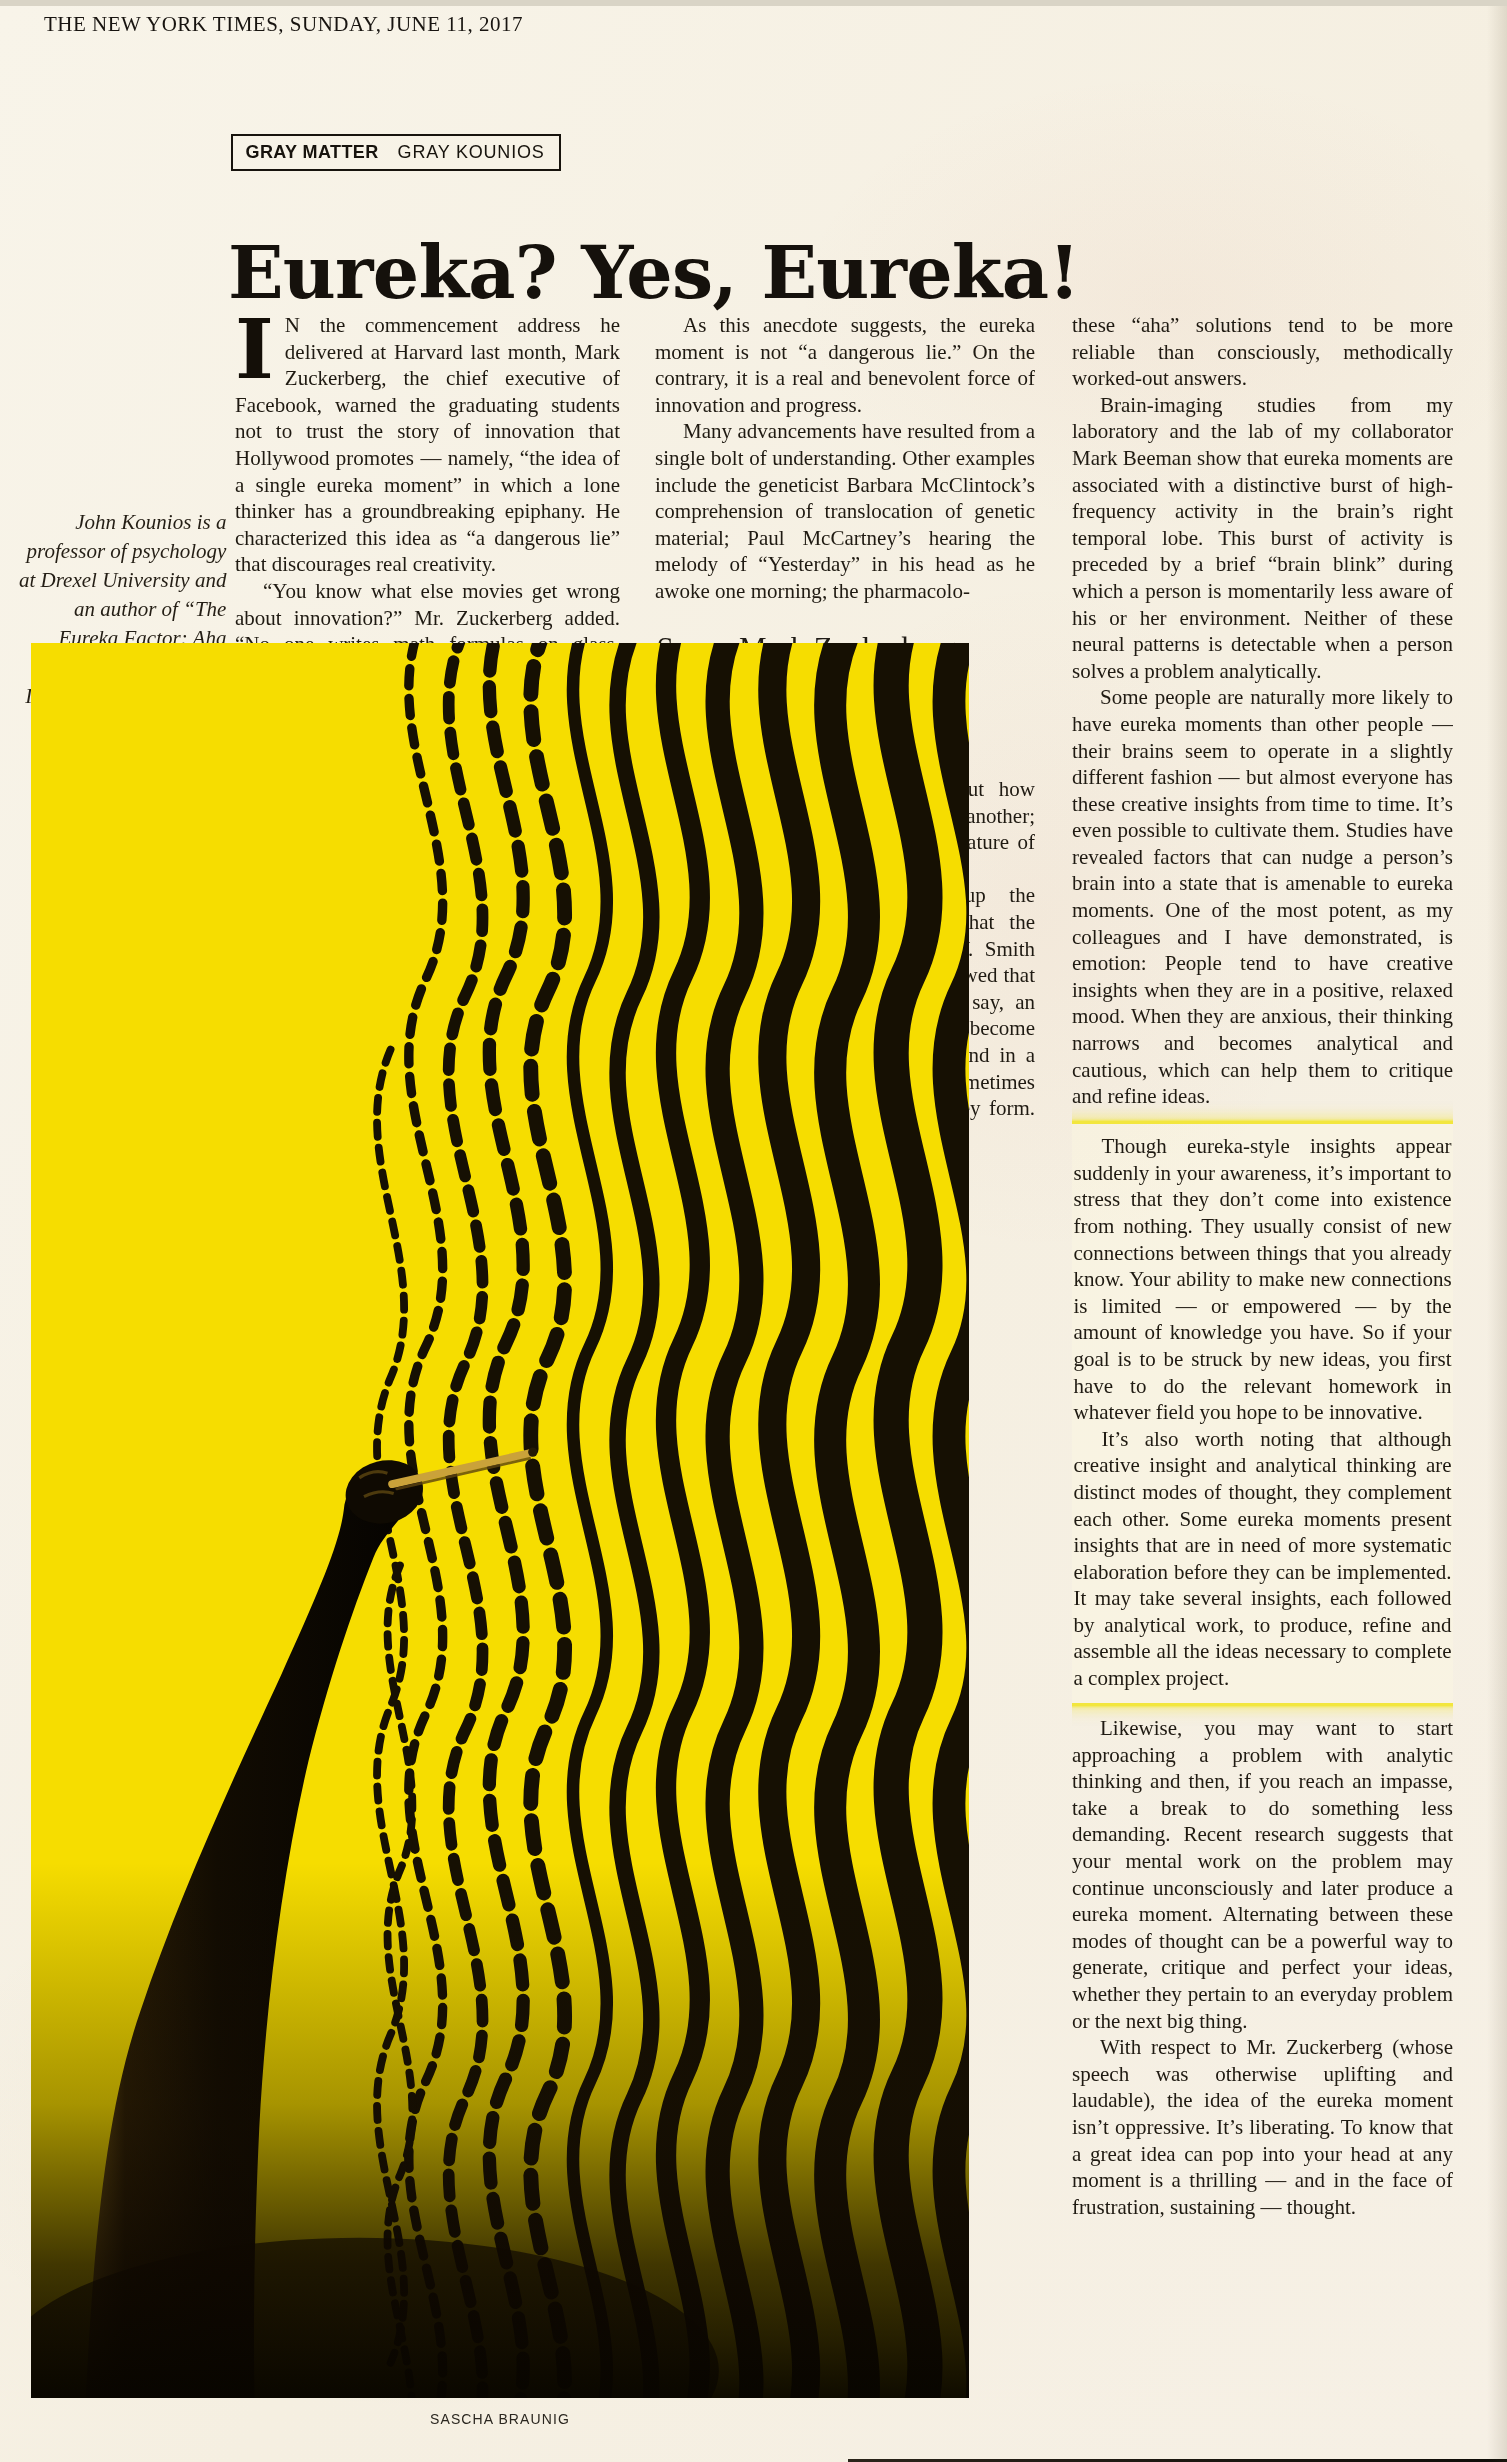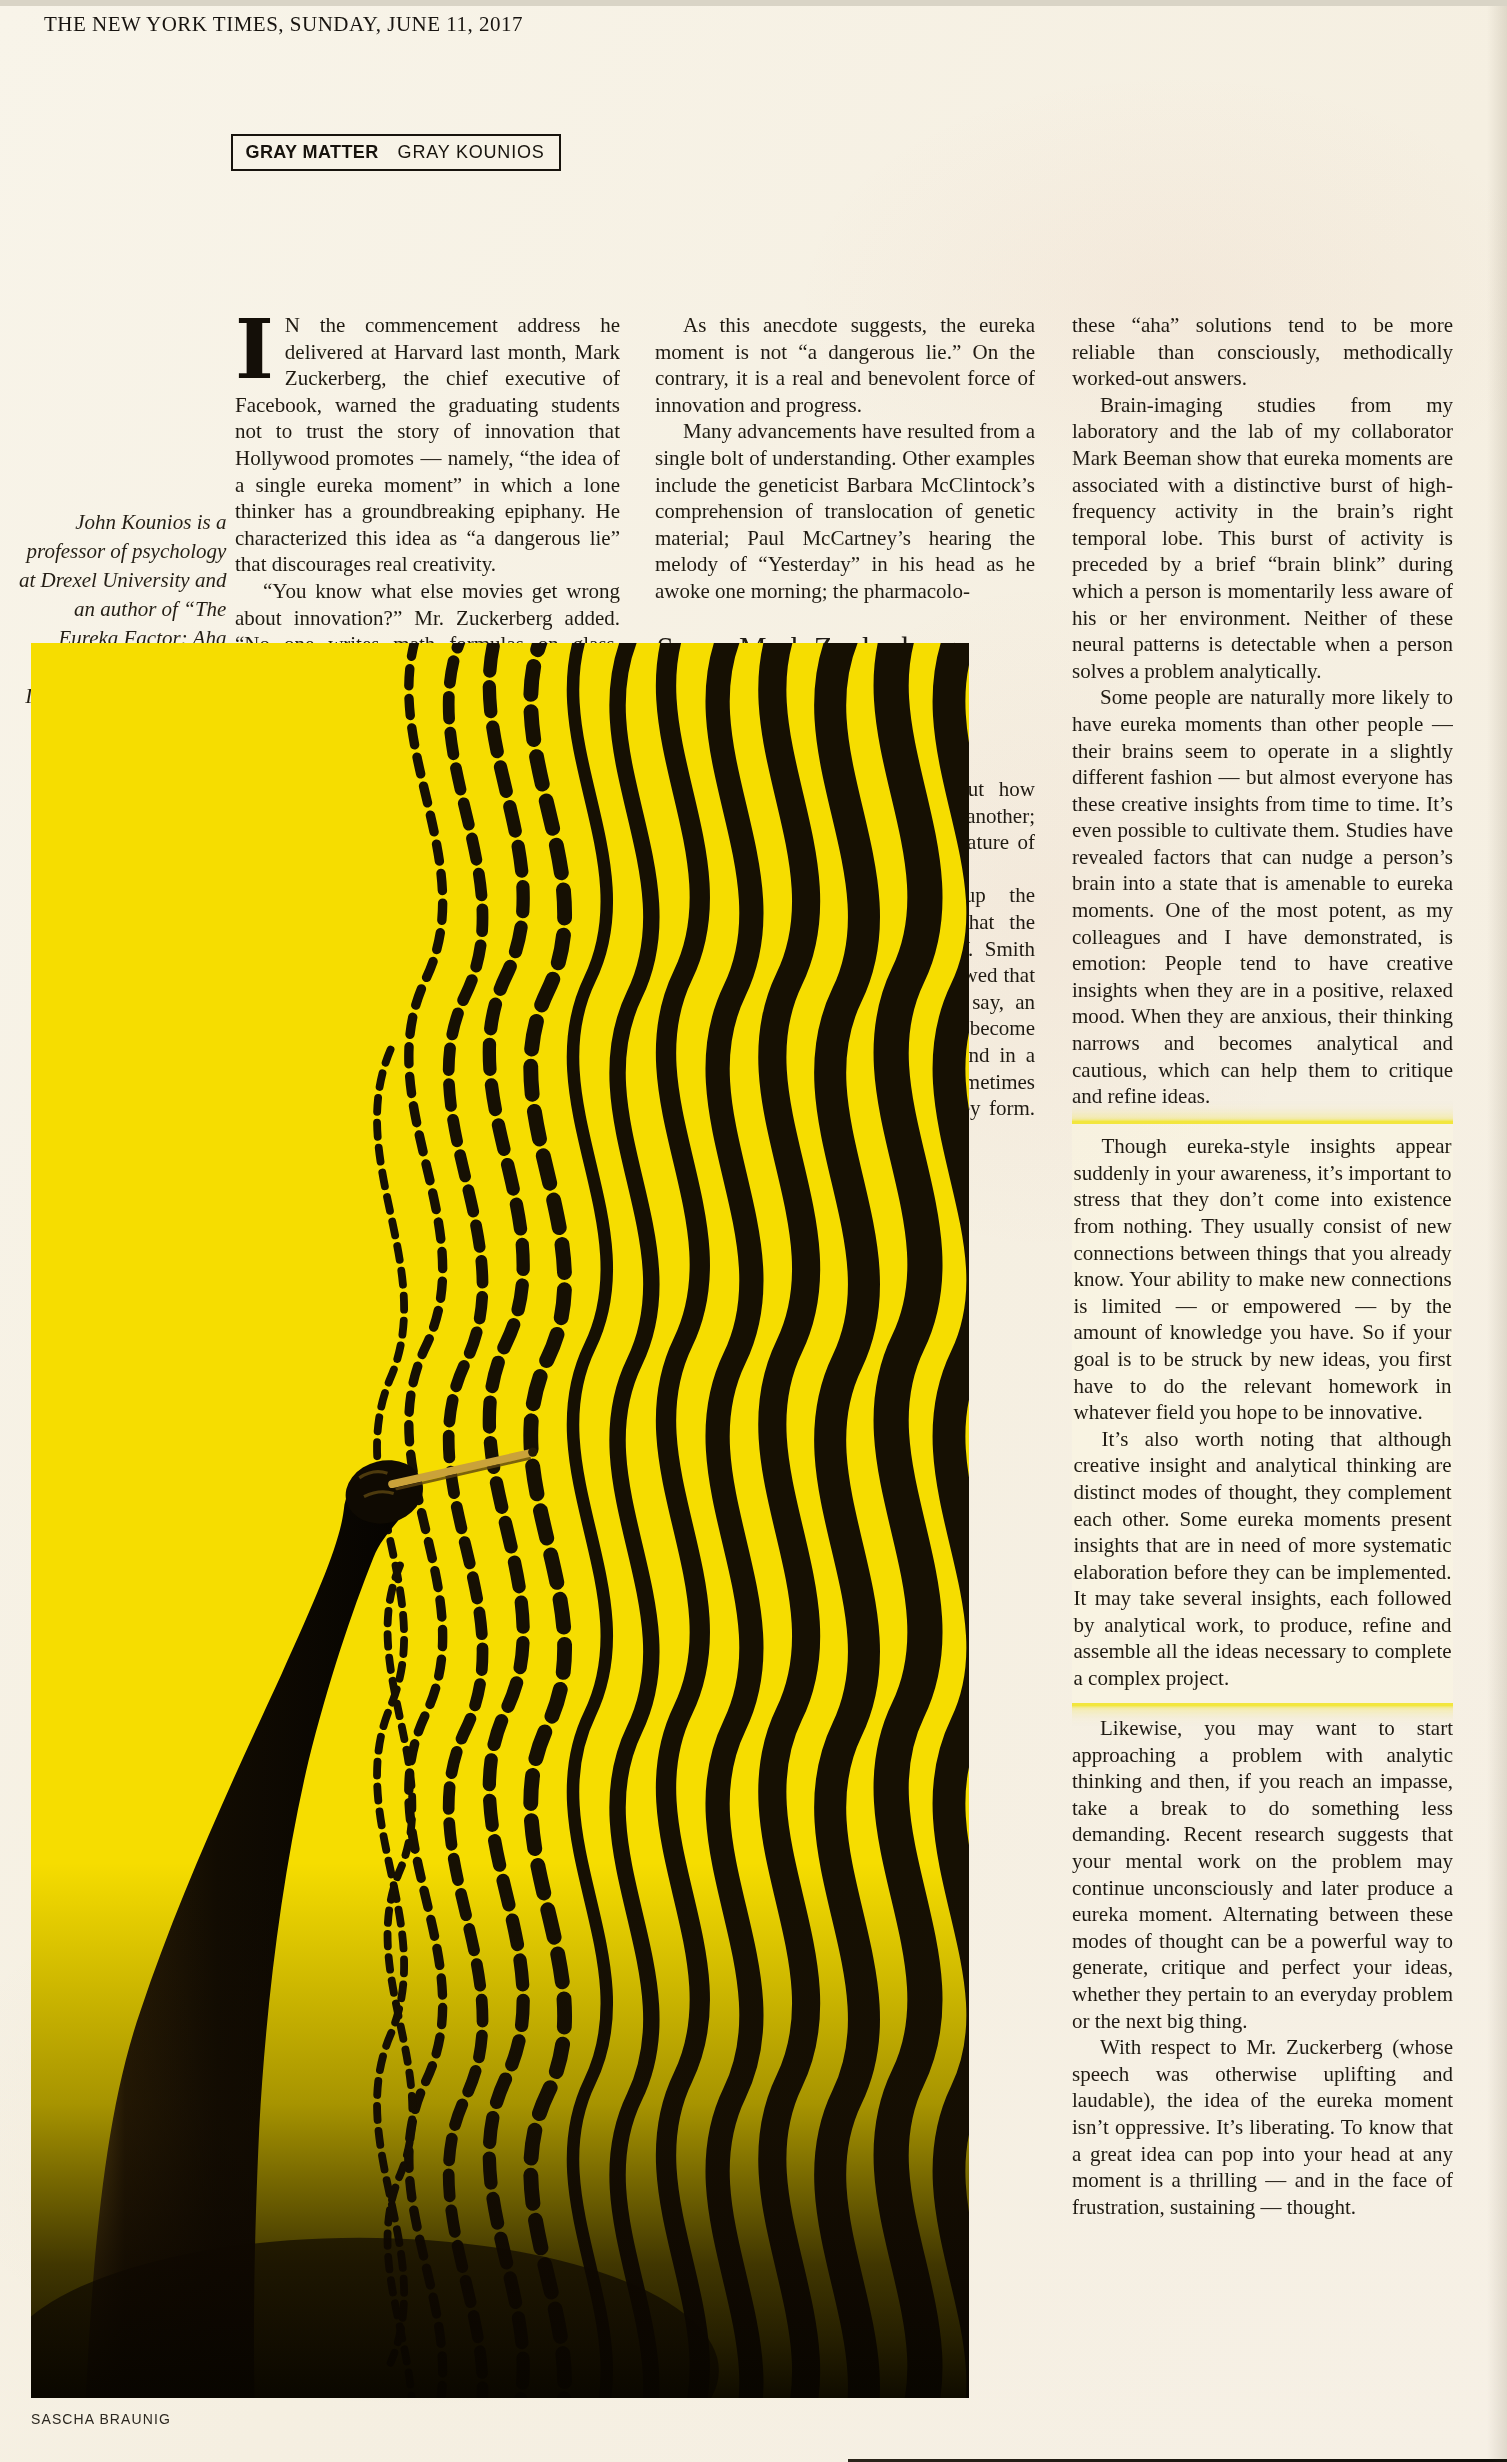--- a/index.html
+++ b/index.html
@@ -77,21 +77,21 @@
     box-shadow:0 0 12.5px 3.1px rgba(242,230,62,.5), 0 0 2.3px 0.8px rgba(242,230,62,.85);
     background:rgba(255,252,225,.30);
   }
   .art{
     position:absolute;left:31px;top:637px;width:938px;height:1755px;
     background:#f6dd00;
   }
   .art svg{display:block;width:100%;height:100%;}
   .credit{
     position:absolute;left:31px;top:2405px;width:938px;
-    text-align:left;
+    text-align:center;
     font-family:"Liberation Sans", sans-serif;
     font-size:14px;letter-spacing:1.1px;color:#2b2720;
   }
   .bottom-strip{
     position:absolute;left:848px;top:2453px;width:659px;height:9.4px;
     background:linear-gradient(90deg,#2a241a,#0f0d08);
   }
   .edge-shade{
     position:absolute;right:0;top:0;width:20.3px;height:2462px;
     background:linear-gradient(90deg,rgba(90,75,50,0),rgba(90,75,50,.14));
@@ -103,20 +103,21 @@
 
 <div class="page">
 
   <div class="masthead">THE NEW YORK TIMES, SUNDAY, JUNE 11, 2017</div>
 
   <div class="kicker">
     <span class="section">GRAY MATTER</span>
     <span class="author">GRAY KOUNIOS</span>
   </div>
 
+  <h1 class="headline">Eureka? Yes, Eureka!</h1>
 
   <div class="bio">John Kounios is a professor of psychology at Drexel University and an author of “The Eureka Factor: Aha Moments, Creative Insight, and the Brain.”</div>
 
   <div class="col col1">
     <p class="opening">
       <span class="dropcap">I</span><span>N the commencement address he delivered at Harvard last month, Mark Zuckerberg, the chief executive of Facebook, warned the graduating students not to trust the story of innovation that Hollywood promotes — namely, “the idea of a single eureka moment” in which a lone thinker has a groundbreaking epiphany. He characterized this idea as “a dangerous lie” that discourages real creativity.</span>
     </p>
     <div>
         <p class="body-p">“You know what else movies get wrong about innovation?” Mr. Zuckerberg added. “No one writes math formulas on glass. That’s not a thing.”</p>
         <p class="body-p">Actually, that is a thing, although sometimes people carve their formulas in stone if there isn’t any glass to write on.</p>

